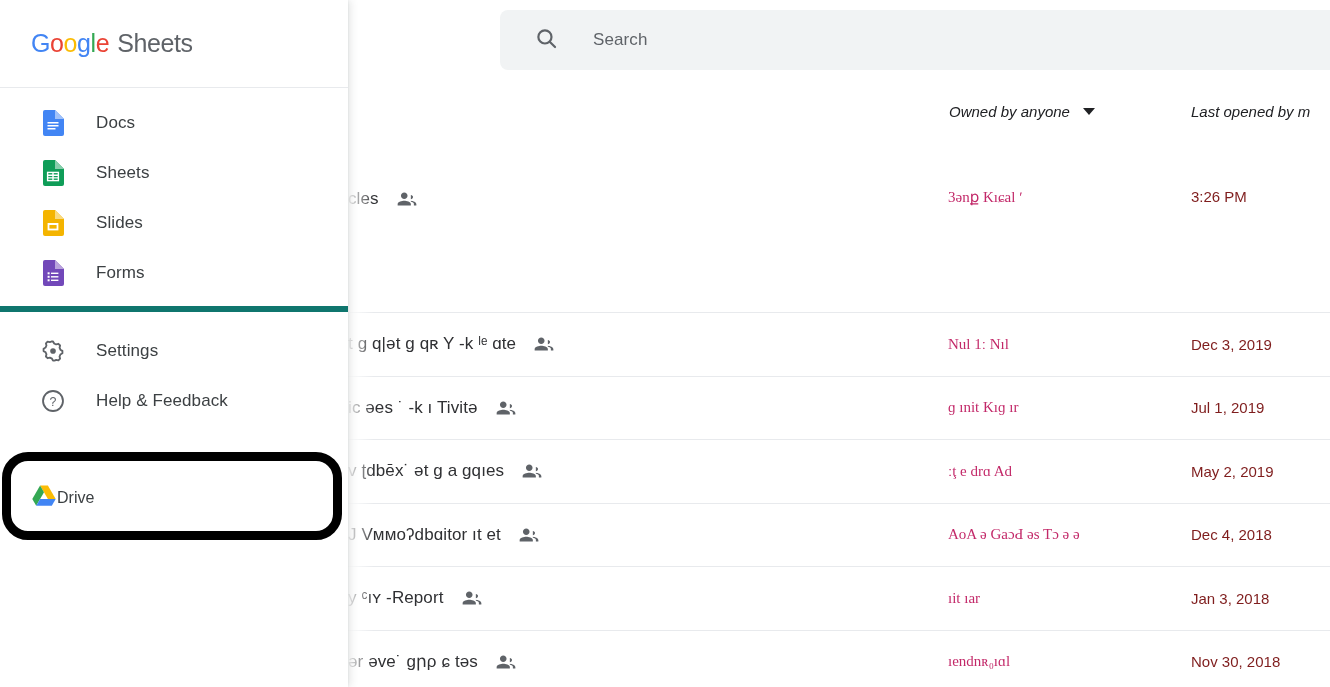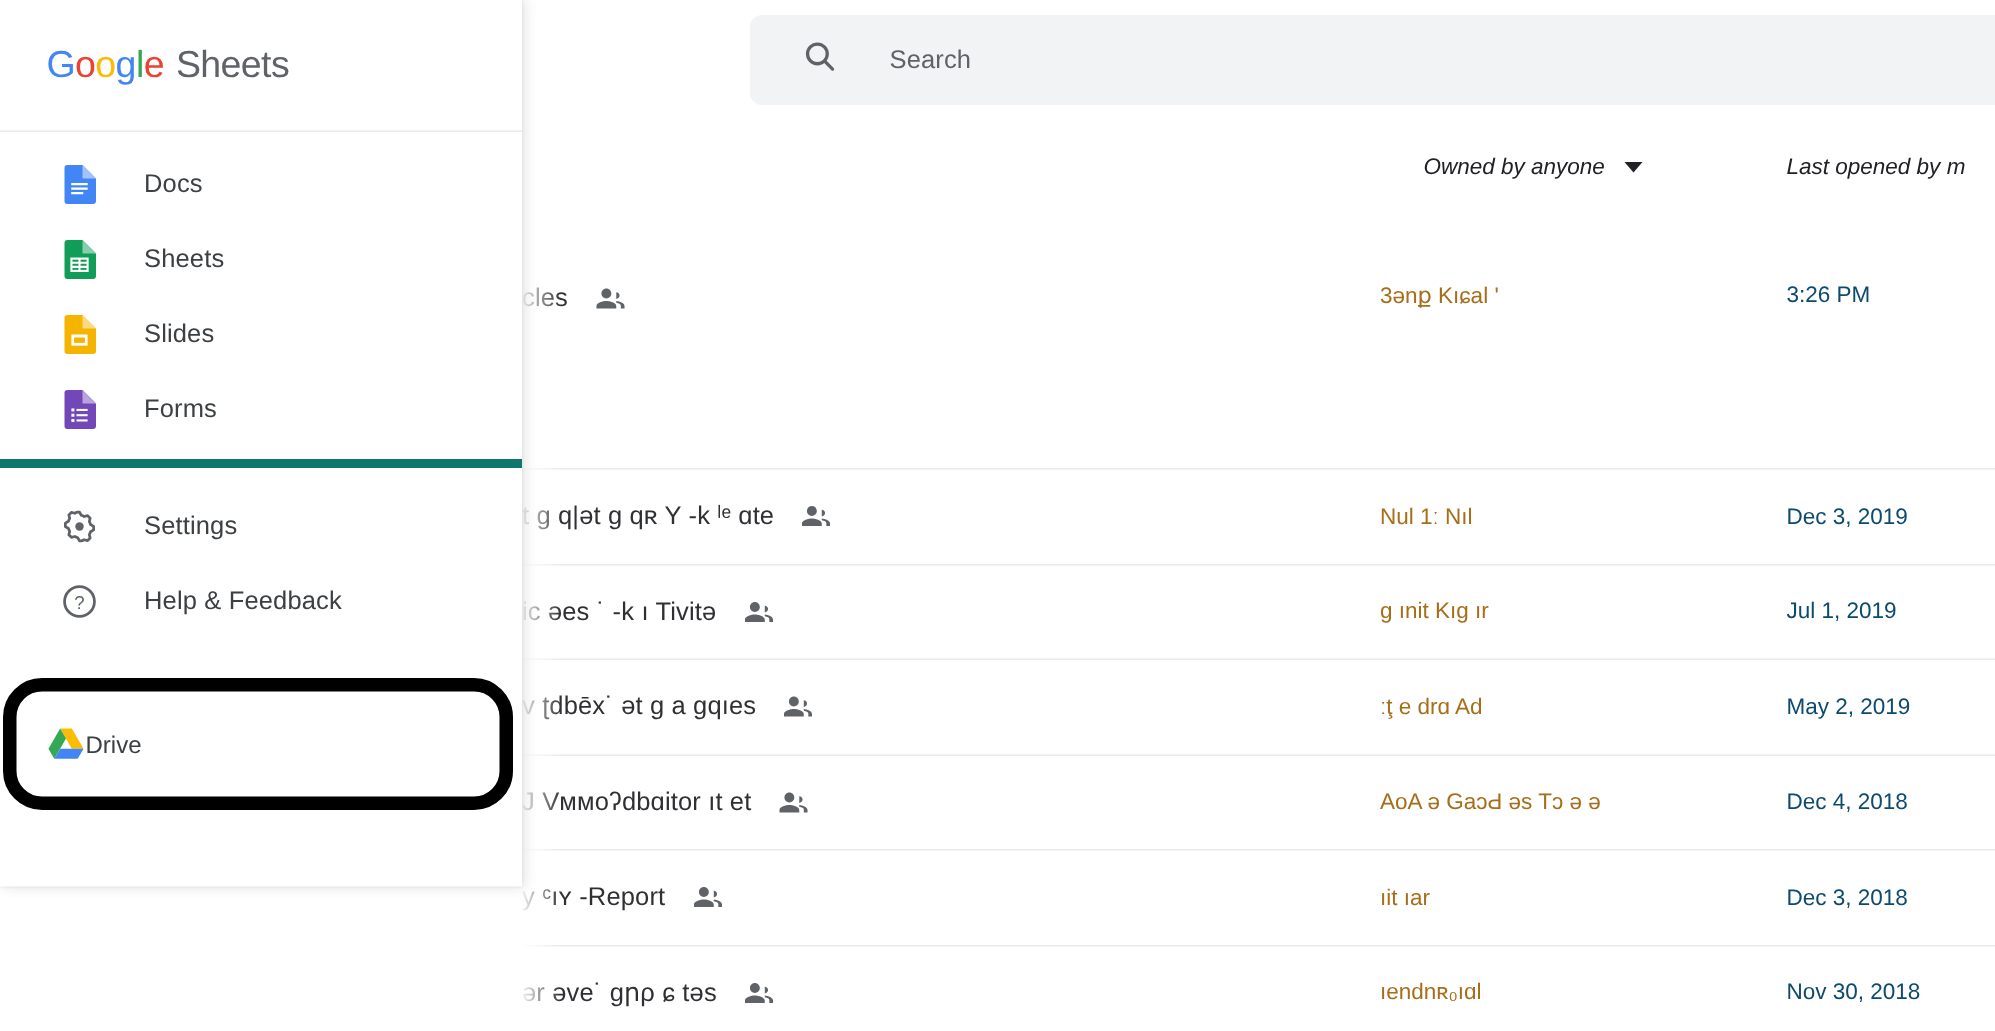--- a/index.html
+++ b/index.html
@@ -15,21 +15,21 @@
     position: relative;
     color: #3c4043;
   }
 
   
   #nav-drawer {
     position: absolute;
     left: 0;
     top: 0;
     width: 348px;
-    height: 591px;
+    height: 687px;
     background: #ffffff;
     z-index: 40;
     box-shadow: 2px 0 8px rgba(60,64,67,0.15), 0 0 2px rgba(60,64,67,0.10);
   }
 
   #drawer-header {
     height: 88px;
     display: flex;
     align-items: center;
     padding-left: 31px;
@@ -210,30 +210,31 @@
     color: #202124;
     letter-spacing: 0.1px;
   }
   .share-icon {
     margin-left: 17px;
     display: inline-flex;
     align-items: center;
   }
   .cell-owner {
     position: absolute;
-    left: 572px;
+    left: 600px;
     font-size: 15px;
-    color: #a16207;
+    color: #be185d;
     white-space: nowrap;
+    font-family: Liberation Serif, serif;
   }
   .cell-date {
     position: absolute;
     left: 843px;
     font-size: 15px;
-    color: #0c4a6e;
+    color: #7f1d1d;
     white-space: nowrap;
   }
 
   
   .obf {
     display: inline-block;
     filter: blur(0.35px);
     opacity: 0.93;
   }
 
@@ -350,21 +351,21 @@
       <div class="cell-title">
         <span class="title-text obf">y  ᶜıʏ  -Report</span>
         <span class="share-icon">
           <svg width="22" height="22" viewBox="0 0 24 24" fill="#5f6368">
             <path d="M9 12c2 0 3.6-1.6 3.6-3.6S11 4.8 9 4.8 5.4 6.4 5.4 8.4 7 12 9 12zm0 1.8c-2.4 0-7.2 1.2-7.2 3.6v1.8h14.4v-1.8c0-2.4-4.8-3.6-7.2-3.6z"></path>
             <path d="M16.2 12.3c1.3 0 2.4-1.1 2.4-2.4s-1.1-2.4-2.4-2.4v4.8zm0 1.5v1.2c1.8.3 3.3 1 3.3 2.1v2.1h2.7v-1.8c0-2-3.4-3.3-6-3.6z"></path>
           </svg>
         </span>
       </div>
       <div class="cell-owner obf">ıit   ıar</div>
-      <div class="cell-date">Dec 3, 2018</div>
+      <div class="cell-date">Jan 3, 2018</div>
     </div>
 
     <div class="file-row">
       <div class="cell-title">
         <span class="title-text obf">ər  əve˙ ɡրρ ɕ təs</span>
         <span class="share-icon">
           <svg width="22" height="22" viewBox="0 0 24 24" fill="#5f6368">
             <path d="M9 12c2 0 3.6-1.6 3.6-3.6S11 4.8 9 4.8 5.4 6.4 5.4 8.4 7 12 9 12zm0 1.8c-2.4 0-7.2 1.2-7.2 3.6v1.8h14.4v-1.8c0-2.4-4.8-3.6-7.2-3.6z"></path>
             <path d="M16.2 12.3c1.3 0 2.4-1.1 2.4-2.4s-1.1-2.4-2.4-2.4v4.8zm0 1.5v1.2c1.8.3 3.3 1 3.3 2.1v2.1h2.7v-1.8c0-2-3.4-3.3-6-3.6z"></path>
           </svg>

